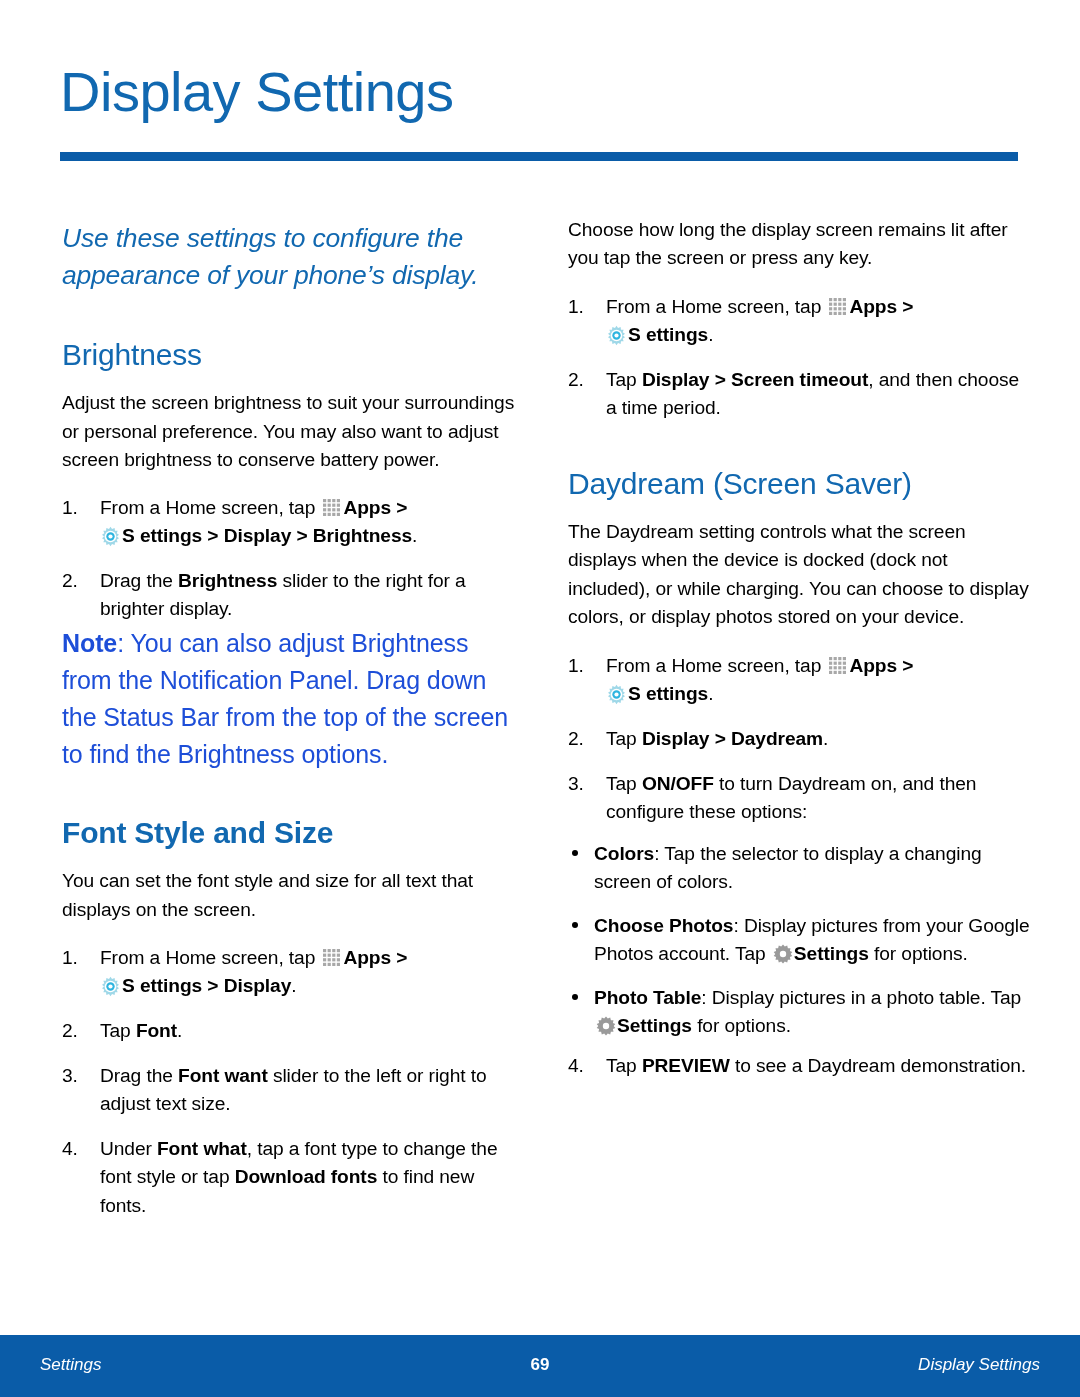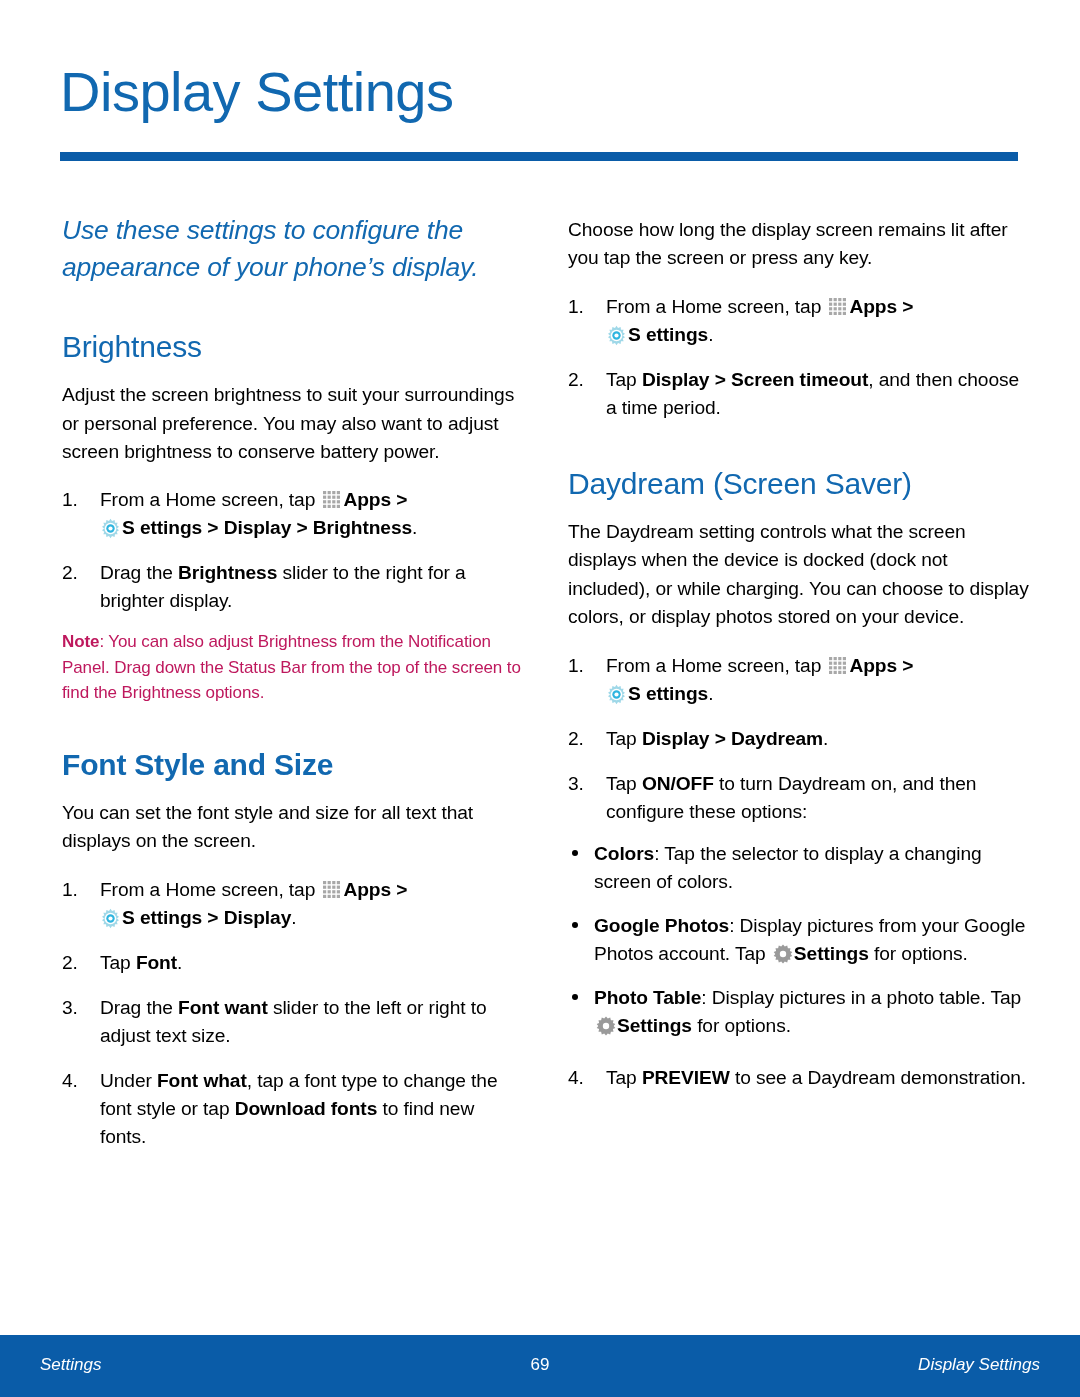--- a/index.html
+++ b/index.html
@@ -51,45 +51,45 @@
   .col-left  { left: 62px; }
   .col-right { left: 568px; }
 
   
   .intro {
     font-size: 26.5px;
     line-height: 1.38;
     font-style: italic;
     color: #1168b0;
     font-weight: 400;
-    margin: 4px 0 44px 0;
+    margin: 12px 0 44px 0;
     letter-spacing: -0.2px;
   }
   h2.section {
     font-size: 30px;
     font-weight: 400;
     color: #1168b0;
     margin: 0 0 16px 0;
     letter-spacing: -0.2px;
     line-height: 1.2;
   }
   .col-right h2.section.first { margin-top: 0; }
 
   p.body {
     font-size: 19.2px;
     line-height: 1.48;
     color: #000000;
     margin: 8px 0 20px 0;
     letter-spacing: -0.1px;
   }
   p.note {
-    font-size: 17px;
+    font-size: 25px;
     line-height: 1.48;
-    color: #be185d;
-    margin: 14px 0 0 0;
+    color: #1d4ed8;
+    margin: 2px 0 0 0;
     letter-spacing: -0.1px;
   }
   p.note b { font-weight: 700; }
 
   ol.steps {
     list-style: none;
     margin: 0;
     padding: 0;
   }
   ol.steps > li {
@@ -131,21 +131,21 @@
     left: 4px;
     top: 10px;
     width: 6px;
     height: 6px;
     border-radius: 50%;
     background: #000;
   }
 
   b, strong { font-weight: 700; }
 
-  .sub-list-wrap { margin-top: 14px; margin-bottom: 24px; }
+  .sub-list-wrap { margin-top: 14px; margin-bottom: 12px; }
 
   
   .icon-apps {
     display: inline-block;
     width: 20px;
     height: 20px;
     vertical-align: -4px;
     margin: 0 1px 0 2px;
   }
   .icon-gear-blue {
@@ -176,21 +176,21 @@
   .footer .f-center,
   .footer .f-right {
     position: absolute;
     top: 20px;
     color: #ffffff;
     font-size: 17px;
     font-style: italic;
     white-space: nowrap;
   }
   .footer .f-left   { left: 40px; }
-  .footer .f-center { left: 0; width: 1080px; text-align: center; font-style: normal; font-weight: 400; }
+  .footer .f-center { left: 0; width: 1080px; text-align: center; font-style: normal; font-weight: 700; }
   .footer .f-right  { right: 40px; }
 </style>
 </head>
 <body>
 
 <div class="page">
 
   <div class="page-title">Display Settings</div>
   <div class="title-rule"></div>
 
@@ -362,21 +362,21 @@
         <span class="num">3.</span><span>Tap </span><b>ON/OFF</b><span> to turn Daydream on, and then configure these options:</span>
       </li>
     </ol>
 
     <div class="sub-list-wrap">
       <ul class="bullets">
         <li>
           <span class="dot"></span><b>Colors</b><span>: Tap the selector to display a changing screen of colors.</span>
         </li>
         <li>
-          <span class="dot"></span><b>Google Photos</b><span>: Display pictures from your Google Photos account. Tap </span><span class="icon-gear-gray"><svg viewBox="0 0 20 20" width="20" height="20">
+          <span class="dot"></span><b>Choose Photos</b><span>: Display pictures from your Google Photos account. Tap </span><span class="icon-gear-gray"><svg viewBox="0 0 20 20" width="20" height="20">
                 <path fill="#9a9a9a" d="M10 0.6 L11.8 2.5 L14.2 1.6 L14.9 4.2 L17.5 4.3 L16.9 6.9 L19.3 8.0 L17.7 10 L19.3 12.0 L16.9 13.1 L17.5 15.7 L14.9 15.8 L14.2 18.4 L11.8 17.5 L10 19.4 L8.2 17.5 L5.8 18.4 L5.1 15.8 L2.5 15.7 L3.1 13.1 L0.7 12.0 L2.3 10 L0.7 8.0 L3.1 6.9 L2.5 4.3 L5.1 4.2 L5.8 1.6 L8.2 2.5 Z"></path>
                 <circle cx="10" cy="10" r="3.2" fill="#ffffff"></circle>
               </svg></span><b>Settings</b><span> for options.</span>
         </li>
         <li>
           <span class="dot"></span><b>Photo Table</b><span>: Display pictures in a photo table. Tap </span><span class="icon-gear-gray"><svg viewBox="0 0 20 20" width="20" height="20">
                 <path fill="#9a9a9a" d="M10 0.6 L11.8 2.5 L14.2 1.6 L14.9 4.2 L17.5 4.3 L16.9 6.9 L19.3 8.0 L17.7 10 L19.3 12.0 L16.9 13.1 L17.5 15.7 L14.9 15.8 L14.2 18.4 L11.8 17.5 L10 19.4 L8.2 17.5 L5.8 18.4 L5.1 15.8 L2.5 15.7 L3.1 13.1 L0.7 12.0 L2.3 10 L0.7 8.0 L3.1 6.9 L2.5 4.3 L5.1 4.2 L5.8 1.6 L8.2 2.5 Z"></path>
                 <circle cx="10" cy="10" r="3.2" fill="#ffffff"></circle>
               </svg></span><b>Settings</b><span> for options.</span>
         </li>

